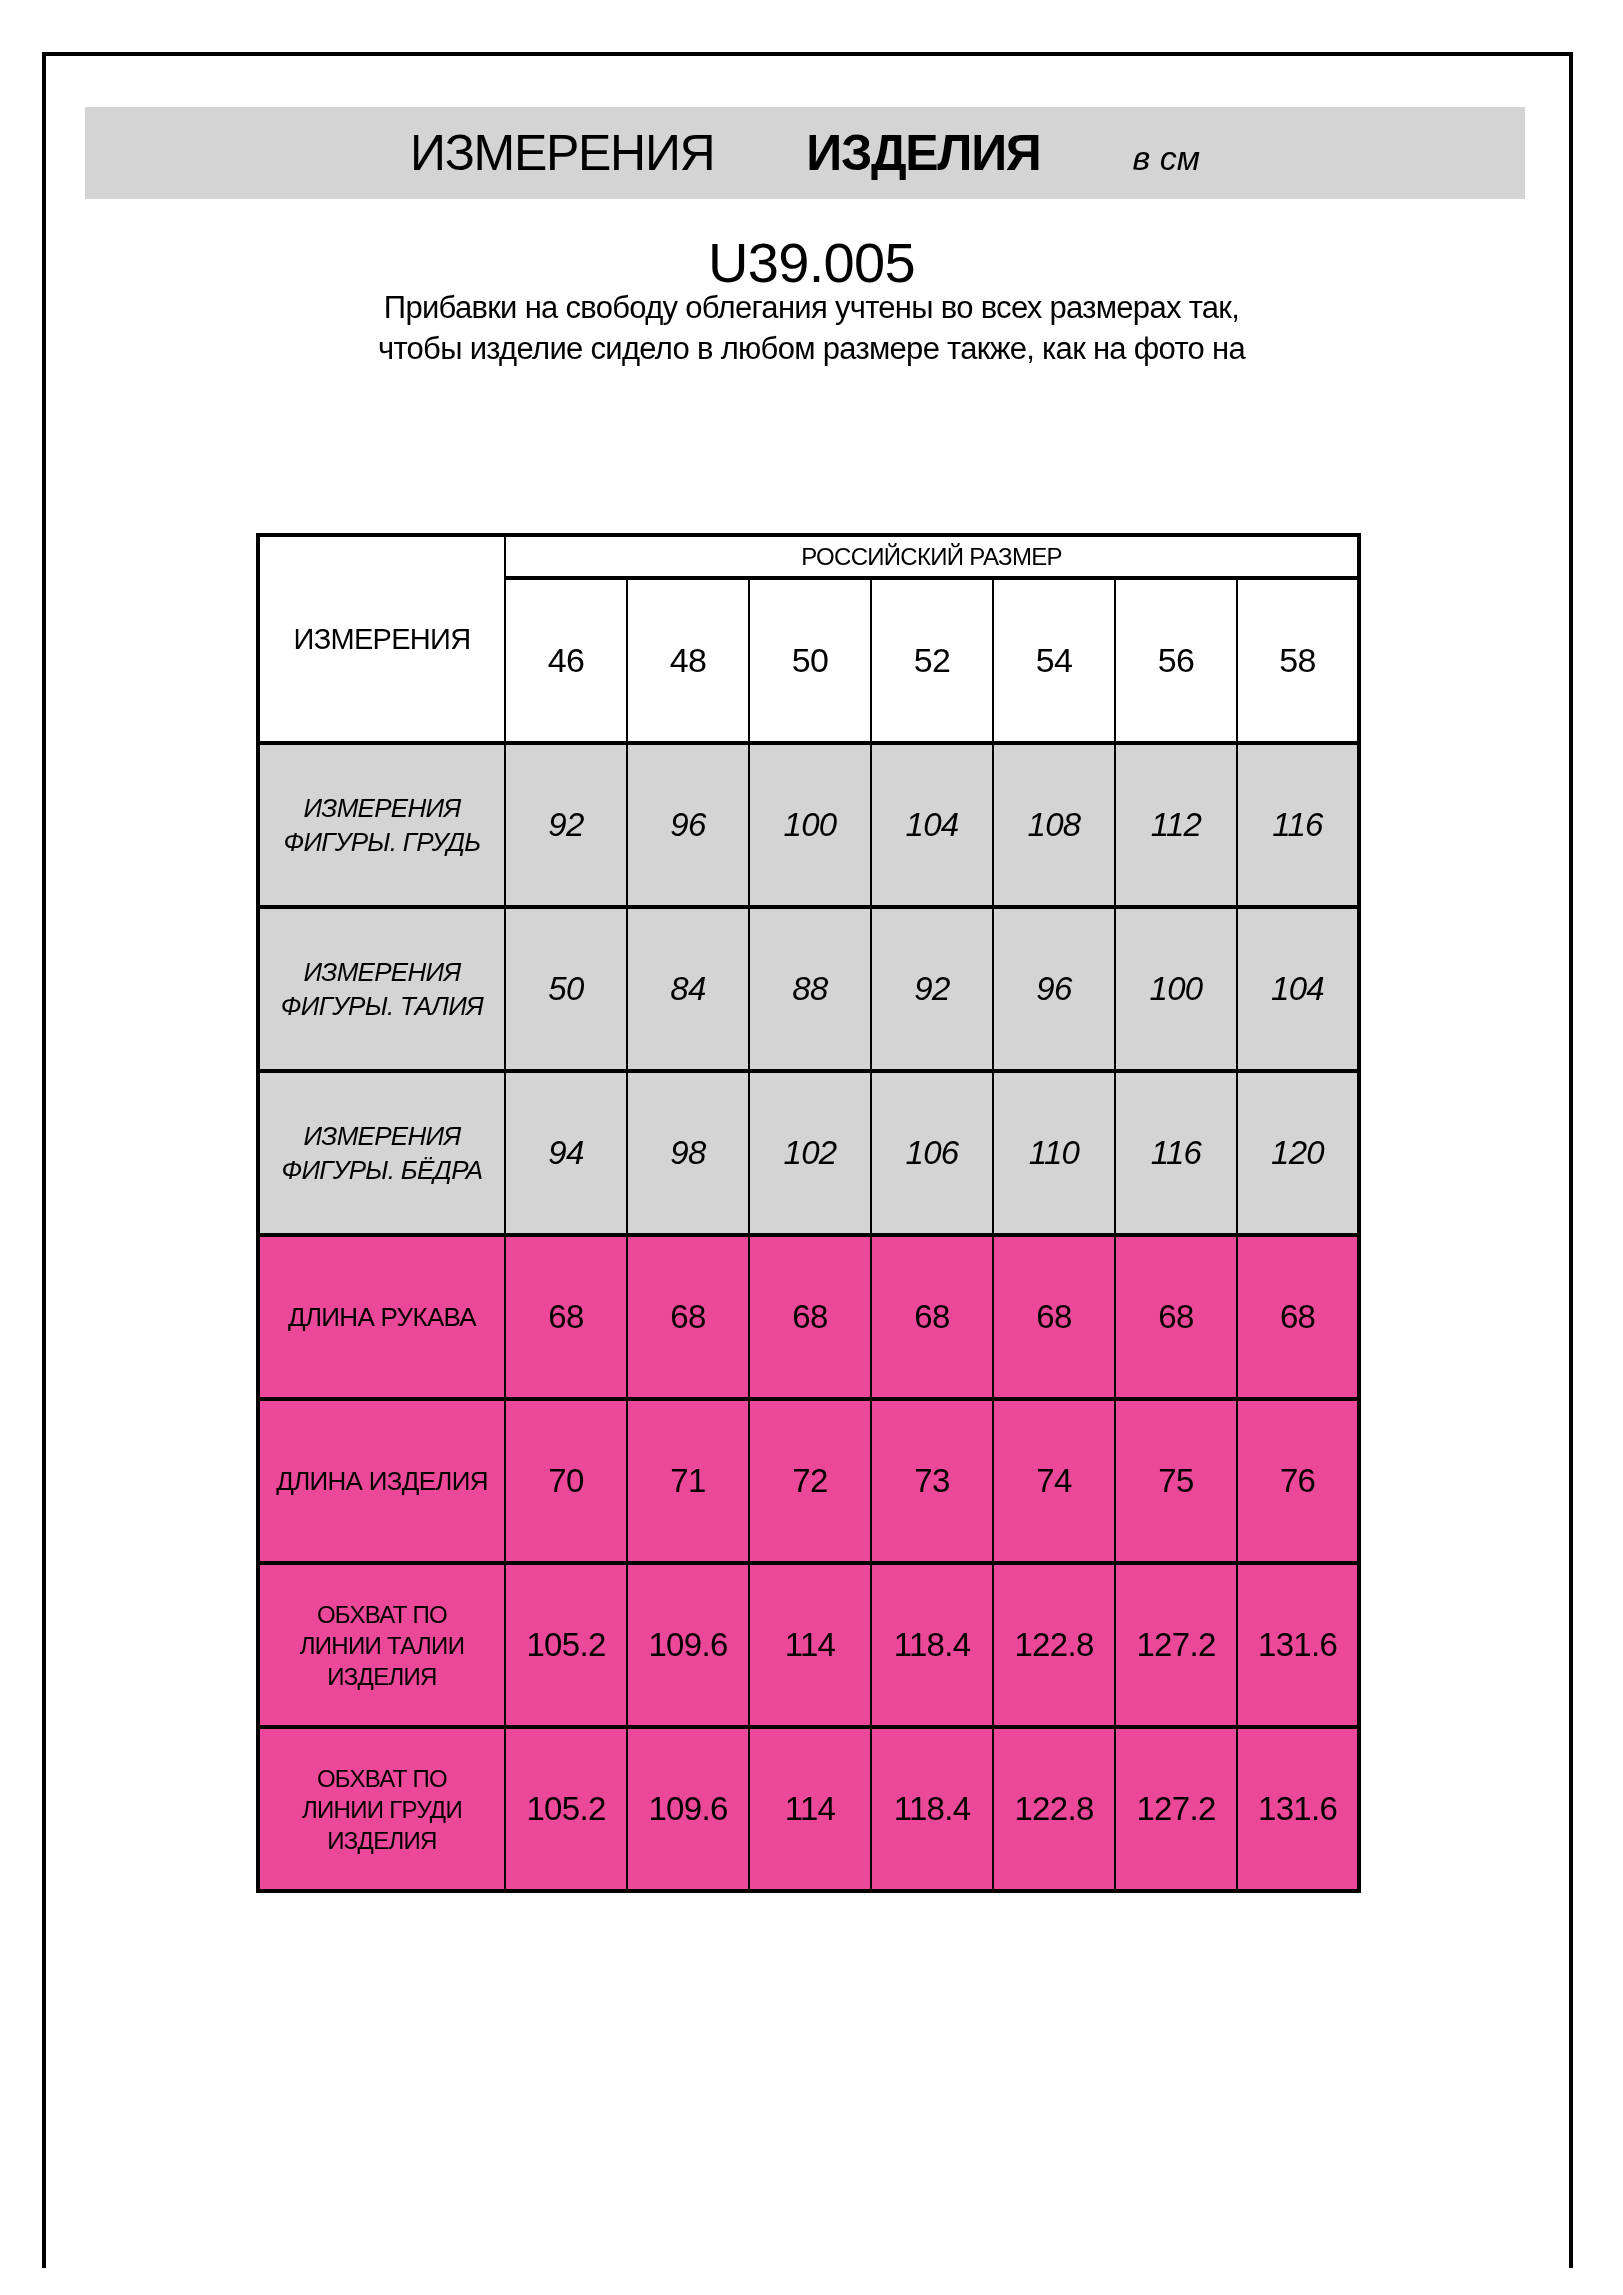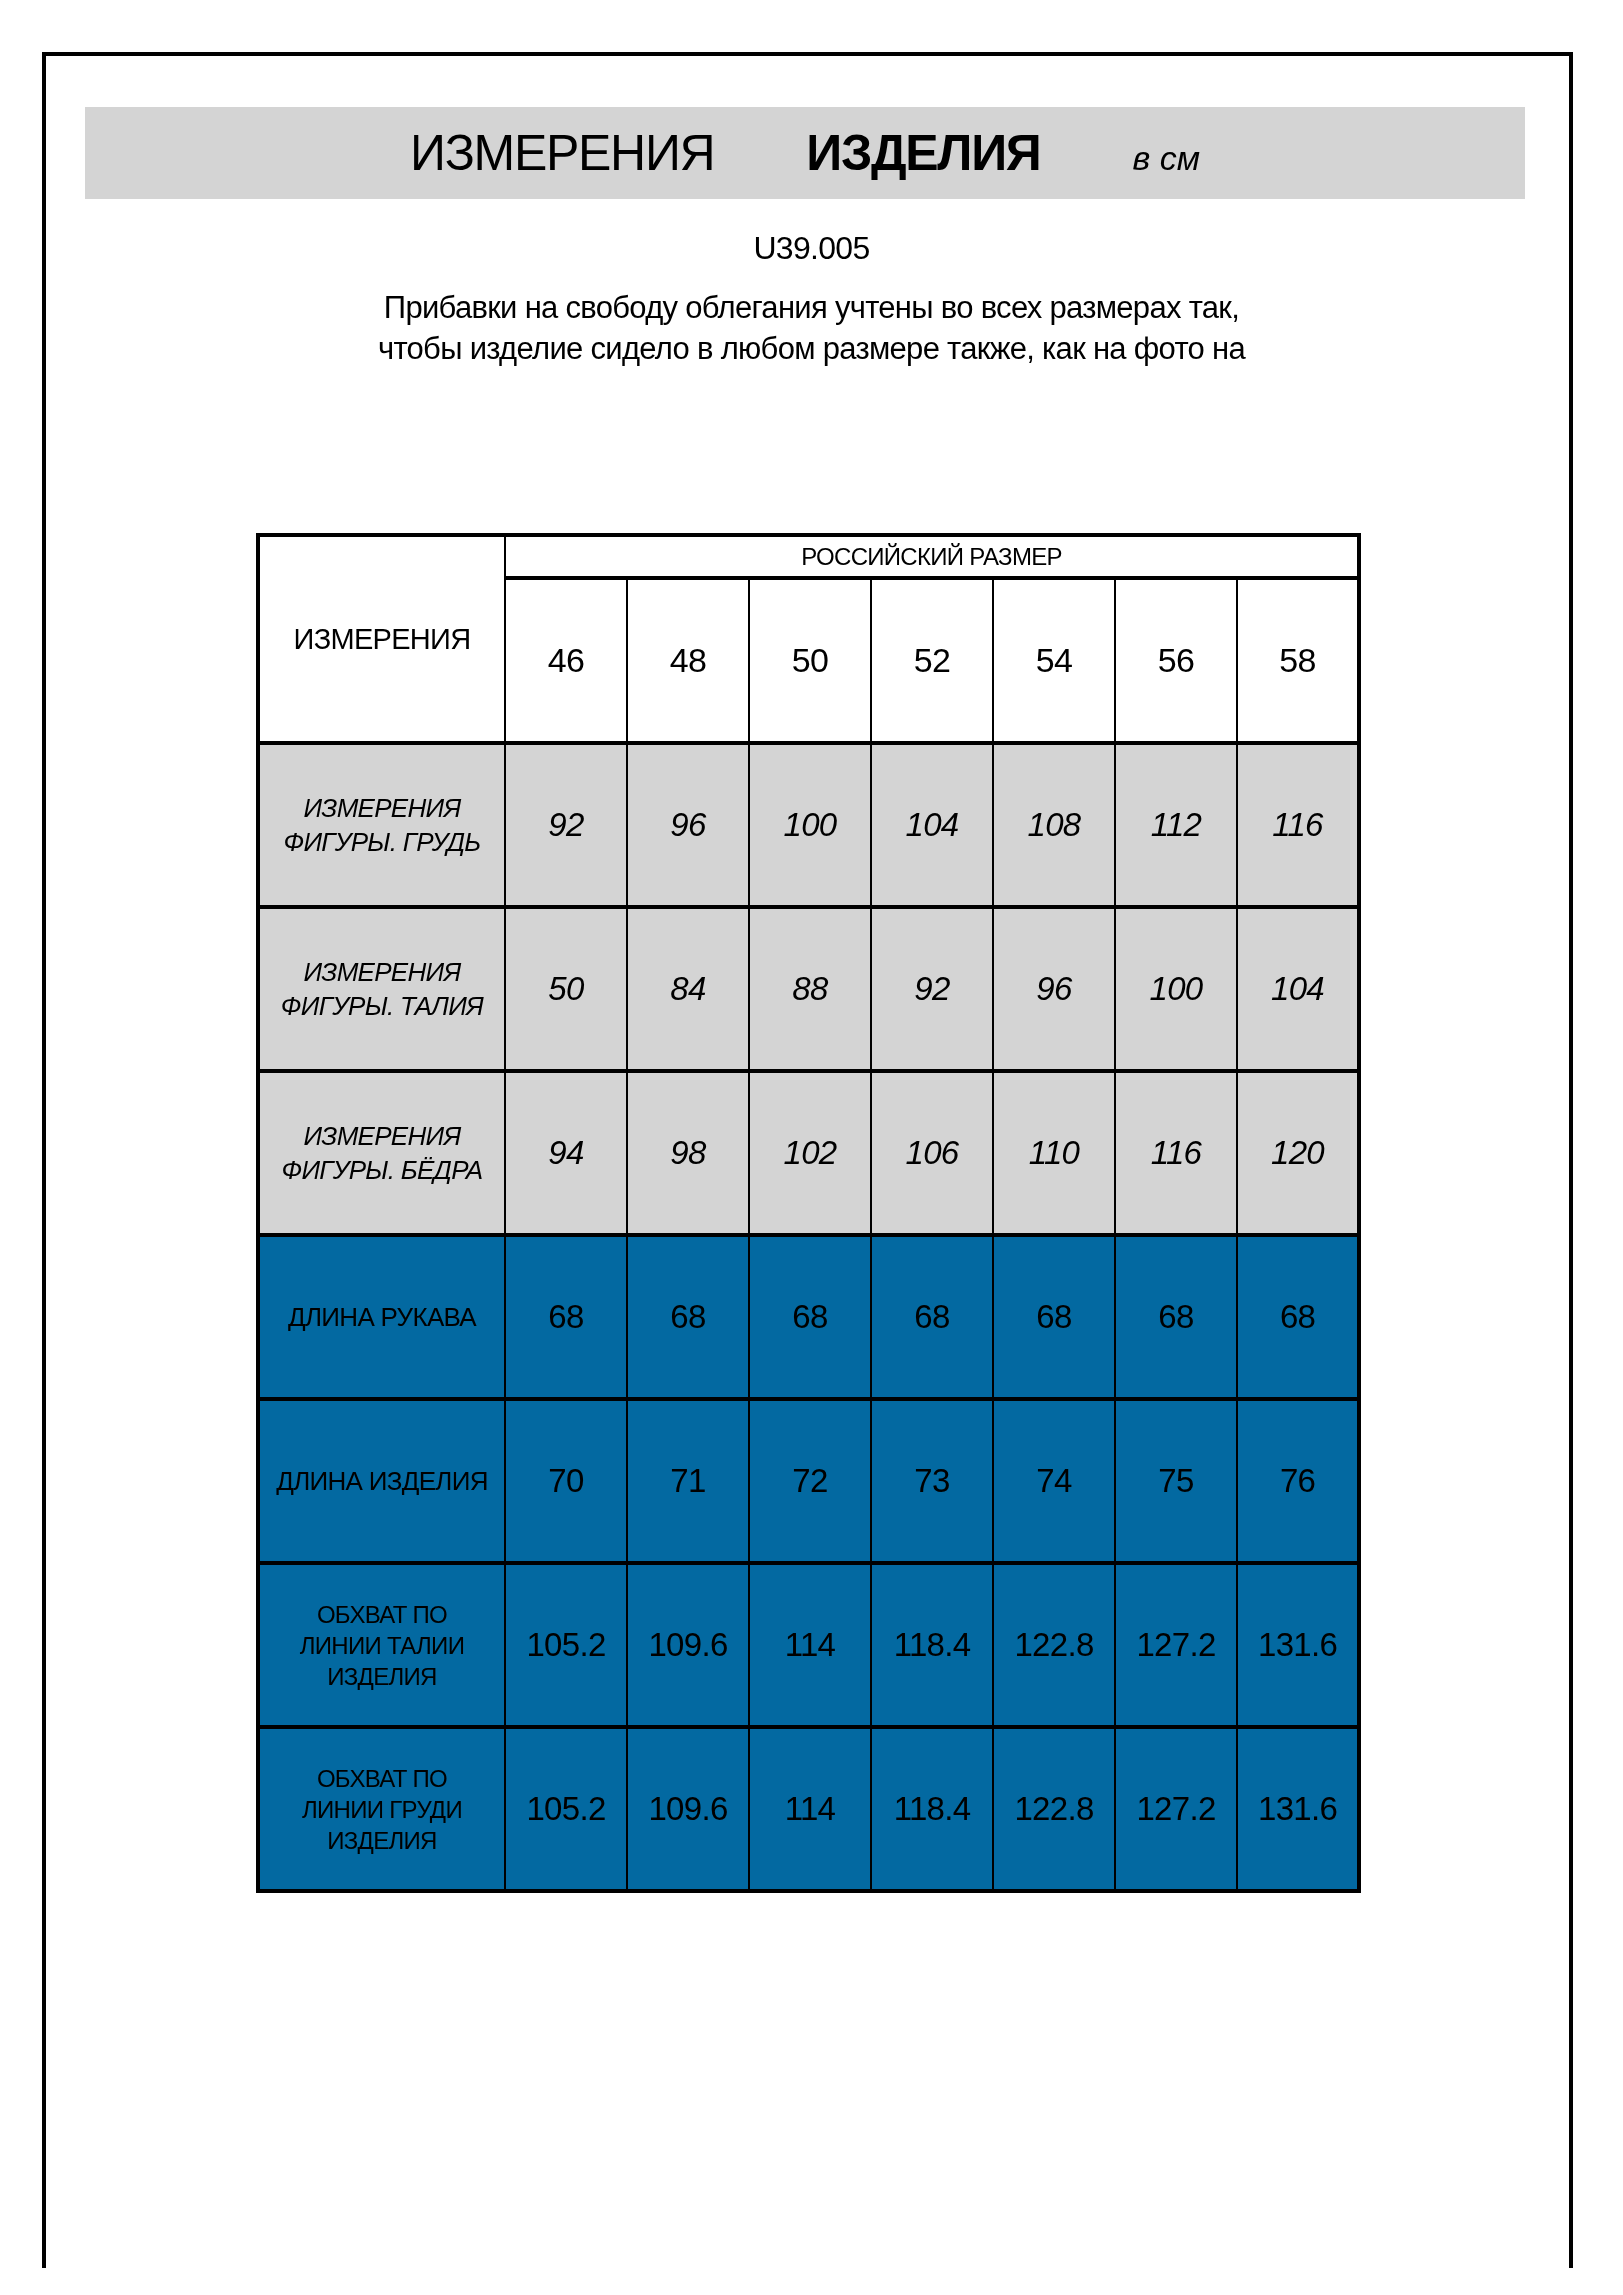--- a/index.html
+++ b/index.html
@@ -18,21 +18,21 @@
     background:#d4d4d4;
     display:flex; align-items:center; justify-content:center;
   }
   .banner-inner { display:flex; align-items:baseline; gap:92px; letter-spacing:-1.3px; }
   .t-reg  { font-size:50px; font-weight:400; font-stretch:condensed; }
   .t-bold { font-size:50px; font-weight:700; font-stretch:condensed; }
   .t-unit { font-size:34px; font-weight:400; font-stretch:condensed; letter-spacing:0;font-style:italic; }
 
   .style-code {
     position:absolute; left:0; top:230px; width:1623px;
-    text-align:center; font-size:32px; font-stretch:condensed; letter-spacing:-0.7px;
+    text-align:center; font-size:56px; font-stretch:condensed; letter-spacing:-0.7px;
   }
   .fit-note {
     position:absolute; left:0; top:287px; width:1623px;
     text-align:center; font-size:31px; line-height:41px;
     font-stretch:condensed; letter-spacing:-0.7px;
   }
 
   
   table.size-table {
     position:absolute; left:256px; top:533px;
@@ -55,21 +55,21 @@
 
   .size-span-header { font-size:24px; letter-spacing:-0.7px; font-stretch:condensed; }
   .corner-label     { font-size:29px; letter-spacing:-0.7px; font-stretch:condensed; background:#fff; }
   .size-num         { font-size:34px; font-weight:700; letter-spacing:-0.7px; }
 
   td.lbl { font-size:26px; line-height:34px; letter-spacing:-0.7px; font-stretch:condensed; padding:0 3.9px; }
   td.lbl .lline { display:block; }
   td.val { font-size:33px; letter-spacing:-0.7px; font-stretch:condensed; }
 
   tr.gray td { background:#d4d4d4; font-style:italic; }
-  tr.white td { background:#0369a1; }
+  tr.white td { background:#ec4899; }
   tr.small-lbl td.lbl { font-size:24px; line-height:31px; }
 </style>
 </head>
 <body>
 
 <div class="frame"></div>
 
 <div class="banner">
   <div class="banner-inner">
     <span class="t-reg">ИЗМЕРЕНИЯ</span>

